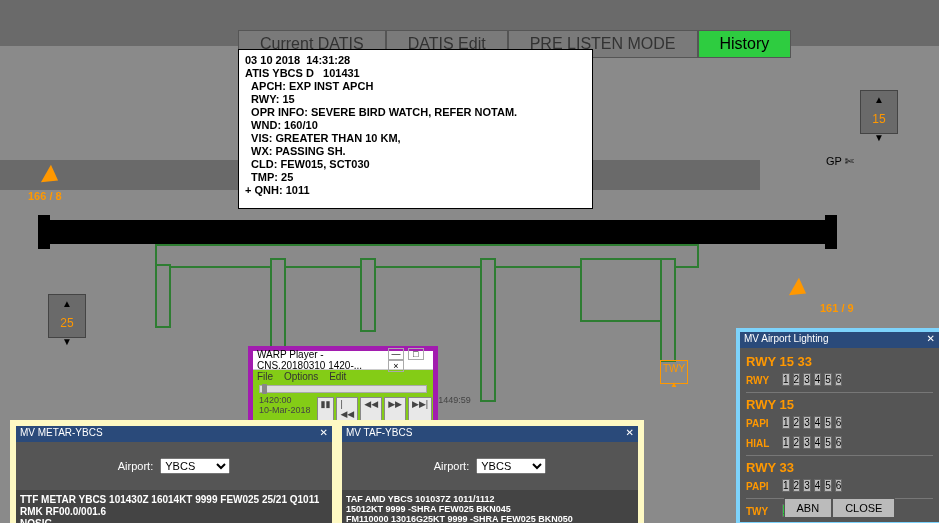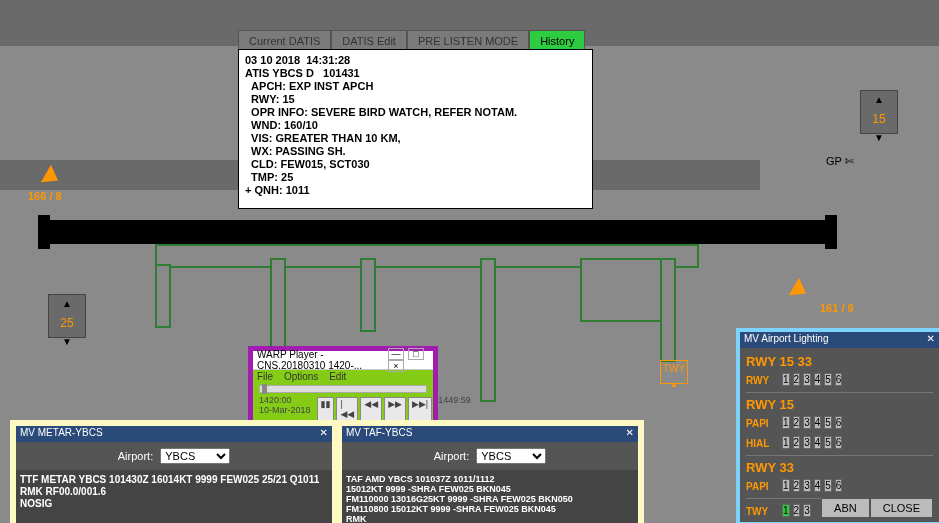--- a/index.html
+++ b/index.html
@@ -8,51 +8,51 @@
 .runway:before,.runway:after{content:"";position:absolute;width:12px;height:34px;background:#000;top:-5px}
 .runway:before{left:-2px}
 .runway:after{right:-2px}
 .taxiway{position:absolute;background:#8a8a8a;border:2px solid #2e7d32}
 .plane{position:absolute;width:0;height:0;border-left:10px solid transparent;border-right:10px solid transparent;border-bottom:14px solid #ff9800}
 .plane-label{position:absolute;color:#ff9800;font-size:11px;font-weight:bold}
 .spinner{position:absolute;width:36px;height:42px;background:#6a6a6a;border:1px solid #444;display:flex;flex-direction:column}
 .spinner .arrow{flex:1;text-align:center;font-size:10px;line-height:18px;cursor:pointer}
 .spinner .val{flex:1;text-align:center;color:#ff9800;font-size:12px;line-height:20px}
 .atis-tabs{position:absolute;left:238px;top:30px;display:flex}
-.atis-tabs div{padding:4px 10px;font-size:11px;border:1px solid #555;background:#7a7a7a;color:#333}
+.atis-tabs div{padding:4px 21px;font-size:16px;border:1px solid #555;background:#7a7a7a;color:#333}
 .atis-tabs .green{background:#2ecc40;color:#000}
 .atis-box{position:absolute;left:238px;top:49px;width:341px;height:150px;background:#fff;border:1px solid #000;padding:4px 6px;font-size:11px;font-weight:bold;line-height:13px;font-family:Arial}
 .atis-box span{display:block}
 .gp{position:absolute;left:826px;top:155px;font-size:11px;color:#000}
 .warp{position:absolute;left:248px;top:346px;width:180px;height:75px;background:#84cc16;border:5px solid #a21caf;font-size:10px}
 .warp .titlebar{height:16px;background:#fff;border-bottom:1px solid #ccc;padding:1px 4px;display:flex;align-items:center;justify-content:space-between}
 .warp .titlebar .winbtns span{display:inline-block;width:14px;text-align:center;border:1px solid #aaa;margin-left:1px;font-size:9px;line-height:10px}
 .warp .menus{padding:1px 4px;color:#333}
 .warp .menus span{margin-right:8px}
 .warp .slider{margin:2px 6px;height:6px;background:#ddd;border:1px solid #aaa;position:relative}
 .warp .slider .thumb{position:absolute;left:2px;top:-2px;width:5px;height:10px;background:#888}
 .warp .btns{margin:2px 6px;display:flex;gap:2px}
 .warp .btns span{border:1px solid #888;padding:1px 3px;font-size:9px;background:#e8e8e8}
 .warp .times{display:flex;justify-content:space-between;padding:0 6px;font-size:9px;color:#444}
 .panel{position:absolute;background:#555;border:6px solid #fef9c3}
 .panel .titlebar{height:14px;background:#2a4a7a;color:#fff;font-size:10px;padding:1px 4px;display:flex;justify-content:space-between}
-.panel .sel-row{text-align:center;margin:6px 0}
+.panel .sel-row{text-align:center;margin:16px 0}
 .panel .sel-row label{color:#fff;font-size:11px;margin-right:4px}
 .panel select{font-size:11px;width:70px}
 .panel .txt{background:#444;color:#fff;font-size:10px;font-weight:bold;padding:4px;min-height:60px;line-height:12px}
 .light-panel{position:absolute;left:736px;top:328px;width:199px;height:190px;background:#555;border:4px solid #7dd3fc}
 .light-panel .titlebar{height:14px;background:#2a4a7a;color:#fff;font-size:10px;padding:1px 4px;display:flex;justify-content:space-between}
 .light-panel .section{padding:2px 6px}
 .light-panel .hdr{color:#ff9800;font-size:13px;font-weight:bold;margin:4px 0 2px}
 .light-panel .row{display:flex;align-items:center;margin:2px 0}
 .light-panel .row label{color:#ff9800;font-size:10px;font-weight:bold;width:36px}
 .light-panel .numbtn{width:20px;height:18px;background:#bbb;border:1px solid #666;margin-right:3px;text-align:center;font-size:10px;line-height:18px;cursor:pointer}
 .light-panel .numbtn.on{background:#2ecc40;color:#000}
 .light-panel hr{border:0;border-top:1px solid #777;margin:3px 0}
-.light-panel .footer{position:absolute;bottom:4px;left:0;right:0;padding:0 6px;display:flex;justify-content:flex-end}
+.light-panel .footer{position:absolute;bottom:4px;left:0;right:0;padding:0 6px;display:flex;justify-content:center}
 .light-panel .footer button{background:#bbb;border:1px solid #555;padding:3px 12px;font-size:11px}
 .twy-box{position:absolute;left:660px;top:360px;width:26px;height:22px;border:1px solid #ff9800;color:#ff9800;text-align:center;font-size:10px;line-height:16px}
 .marker{position:absolute;font-size:14px;color:#000}
 </style>
 </head>
 <body>
 
 <div class="bg-dark-strip" style="left:0;top:0;width:100%;height:46px"></div>
 <div class="bg-dark-strip" style="left:0;top:160px;width:240px;height:30px"></div>
 <div class="bg-dark-strip" style="left:240px;top:160px;width:520px;height:30px"></div>

